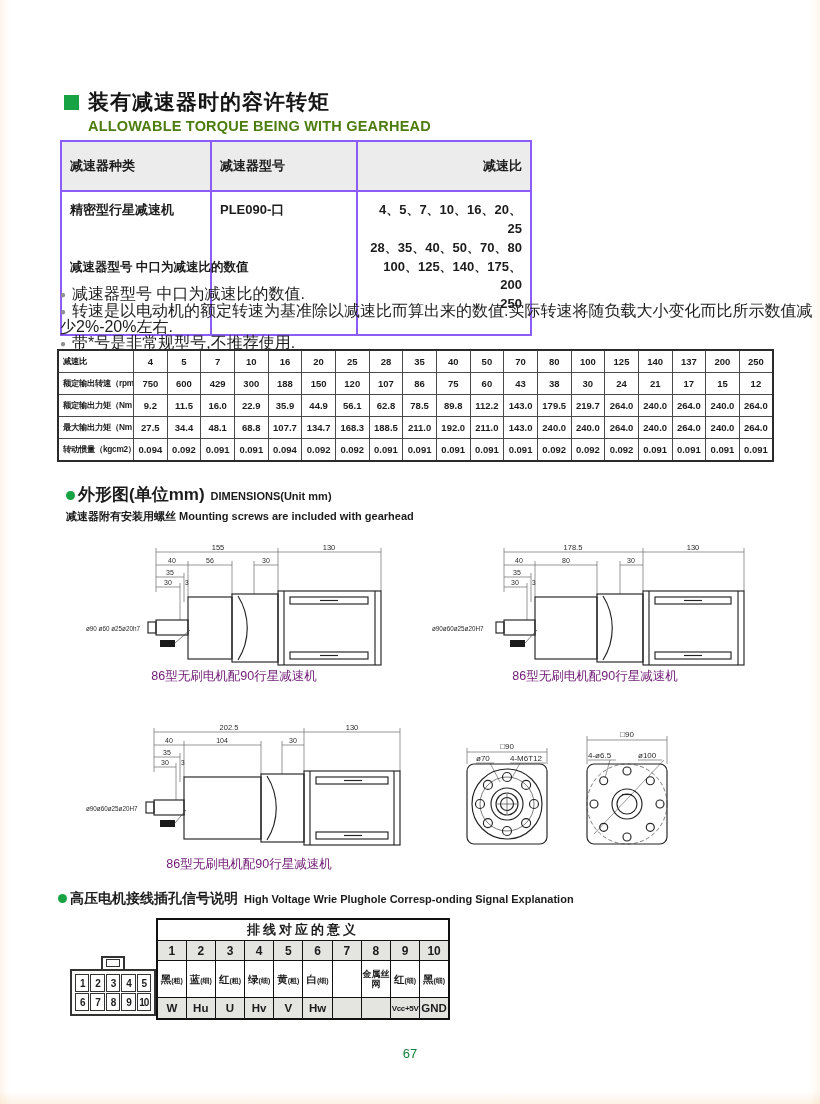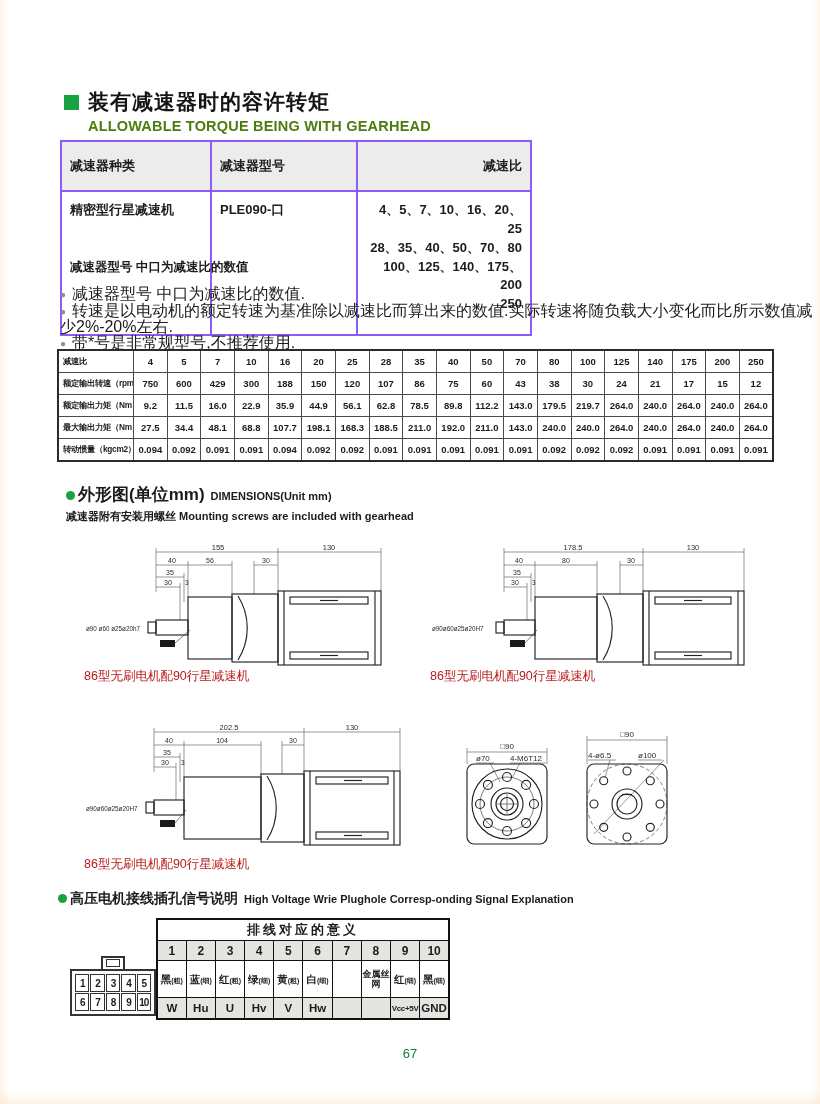--- a/index.html
+++ b/index.html
@@ -47,21 +47,21 @@
   .green-dot{display:inline-block;width:9px;height:9px;border-radius:50%;background:#17a244;margin-right:3px;}
   .sec-cn-lg{font-size:17px;font-weight:bold;}
   .sec-en-sm{font-size:11px;font-weight:bold;margin-left:6px;}
   .sec-line2{font-size:11px;font-weight:bold;margin-top:3px;}
   .sec-cn-md{font-size:14px;font-weight:bold;}
 
   
   .drawing{position:absolute;}
   #d1{left:84px;top:542px;} #d2{left:430px;top:542px;}
   #d3{left:84px;top:722px;} #d4{left:442px;top:722px;}
-  .caption{position:absolute;font-size:12.5px;font-weight:500;color:#b91c1c;}
+  .caption{position:absolute;font-size:12.5px;font-weight:500;text-align:center;color:#701a75;}
   #cap1{left:84px;top:668px;width:300px;} #cap2{left:430px;top:668px;width:330px;}
   #cap3{left:84px;top:856px;width:330px;}
   svg{display:block;}
   svg text{font-family:"Liberation Sans","DejaVu Sans",sans-serif;fill:#2a2a2a;}
   .dimline{stroke:#6a6a6a;stroke-width:.7;fill:none;}
   .bodyline{stroke:#232323;stroke-width:1.15;fill:none;}
   .thinline{stroke:#444;stroke-width:.7;fill:none;}
 
   
   .connector{position:absolute;left:70px;top:956px;width:86px;}
@@ -139,21 +139,21 @@
           <td>25</td>
           <td>28</td>
           <td>35</td>
           <td>40</td>
           <td>50</td>
           <td>70</td>
           <td>80</td>
           <td>100</td>
           <td>125</td>
           <td>140</td>
-          <td>175</td>
+          <td>137</td>
           <td>200</td>
           <td>250</td>
         </tr>
     <tr>
       <td class="lbl">额定输出转速（rpm）</td>
     <td>750</td>
           <td>600</td>
           <td>429</td>
           <td>300</td>
           <td>188</td>
@@ -194,21 +194,21 @@
           <td>240.0</td>
           <td>264.0</td>
         </tr>
     <tr>
       <td class="lbl">最大输出力矩（Nm）</td>
     <td>27.5</td>
           <td>34.4</td>
           <td>48.1</td>
           <td>68.8</td>
           <td>107.7</td>
-          <td>198.1</td>
+          <td>134.7</td>
           <td>168.3</td>
           <td>188.5</td>
           <td>211.0</td>
           <td>192.0</td>
           <td>211.0</td>
           <td>143.0</td>
           <td>240.0</td>
           <td>240.0</td>
           <td>264.0</td>
           <td>240.0</td>

